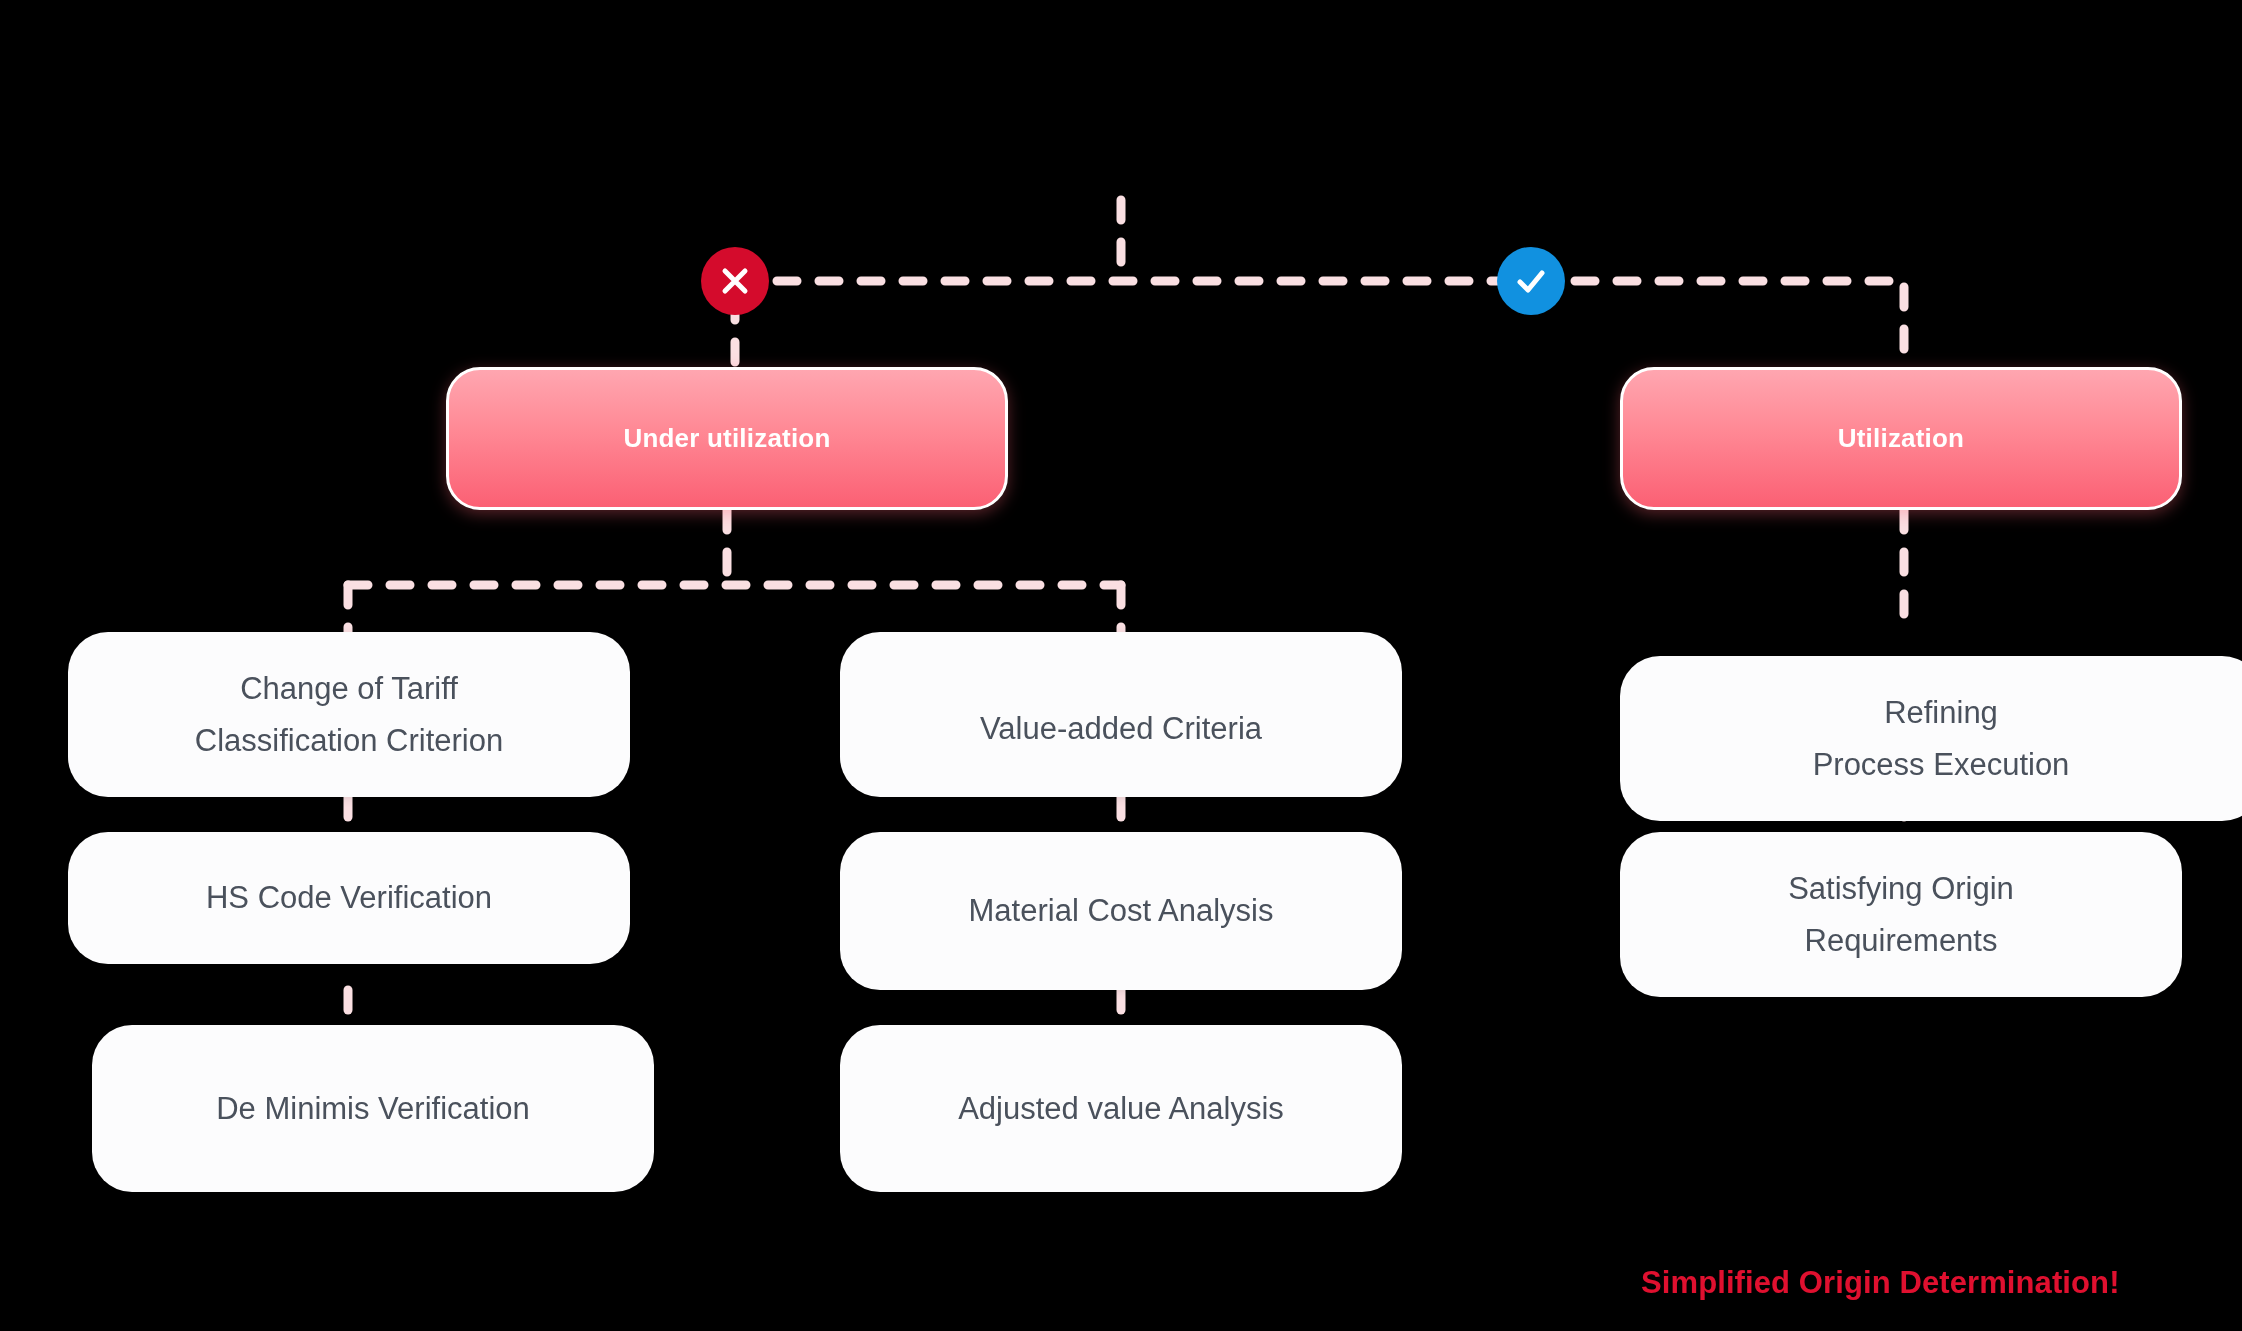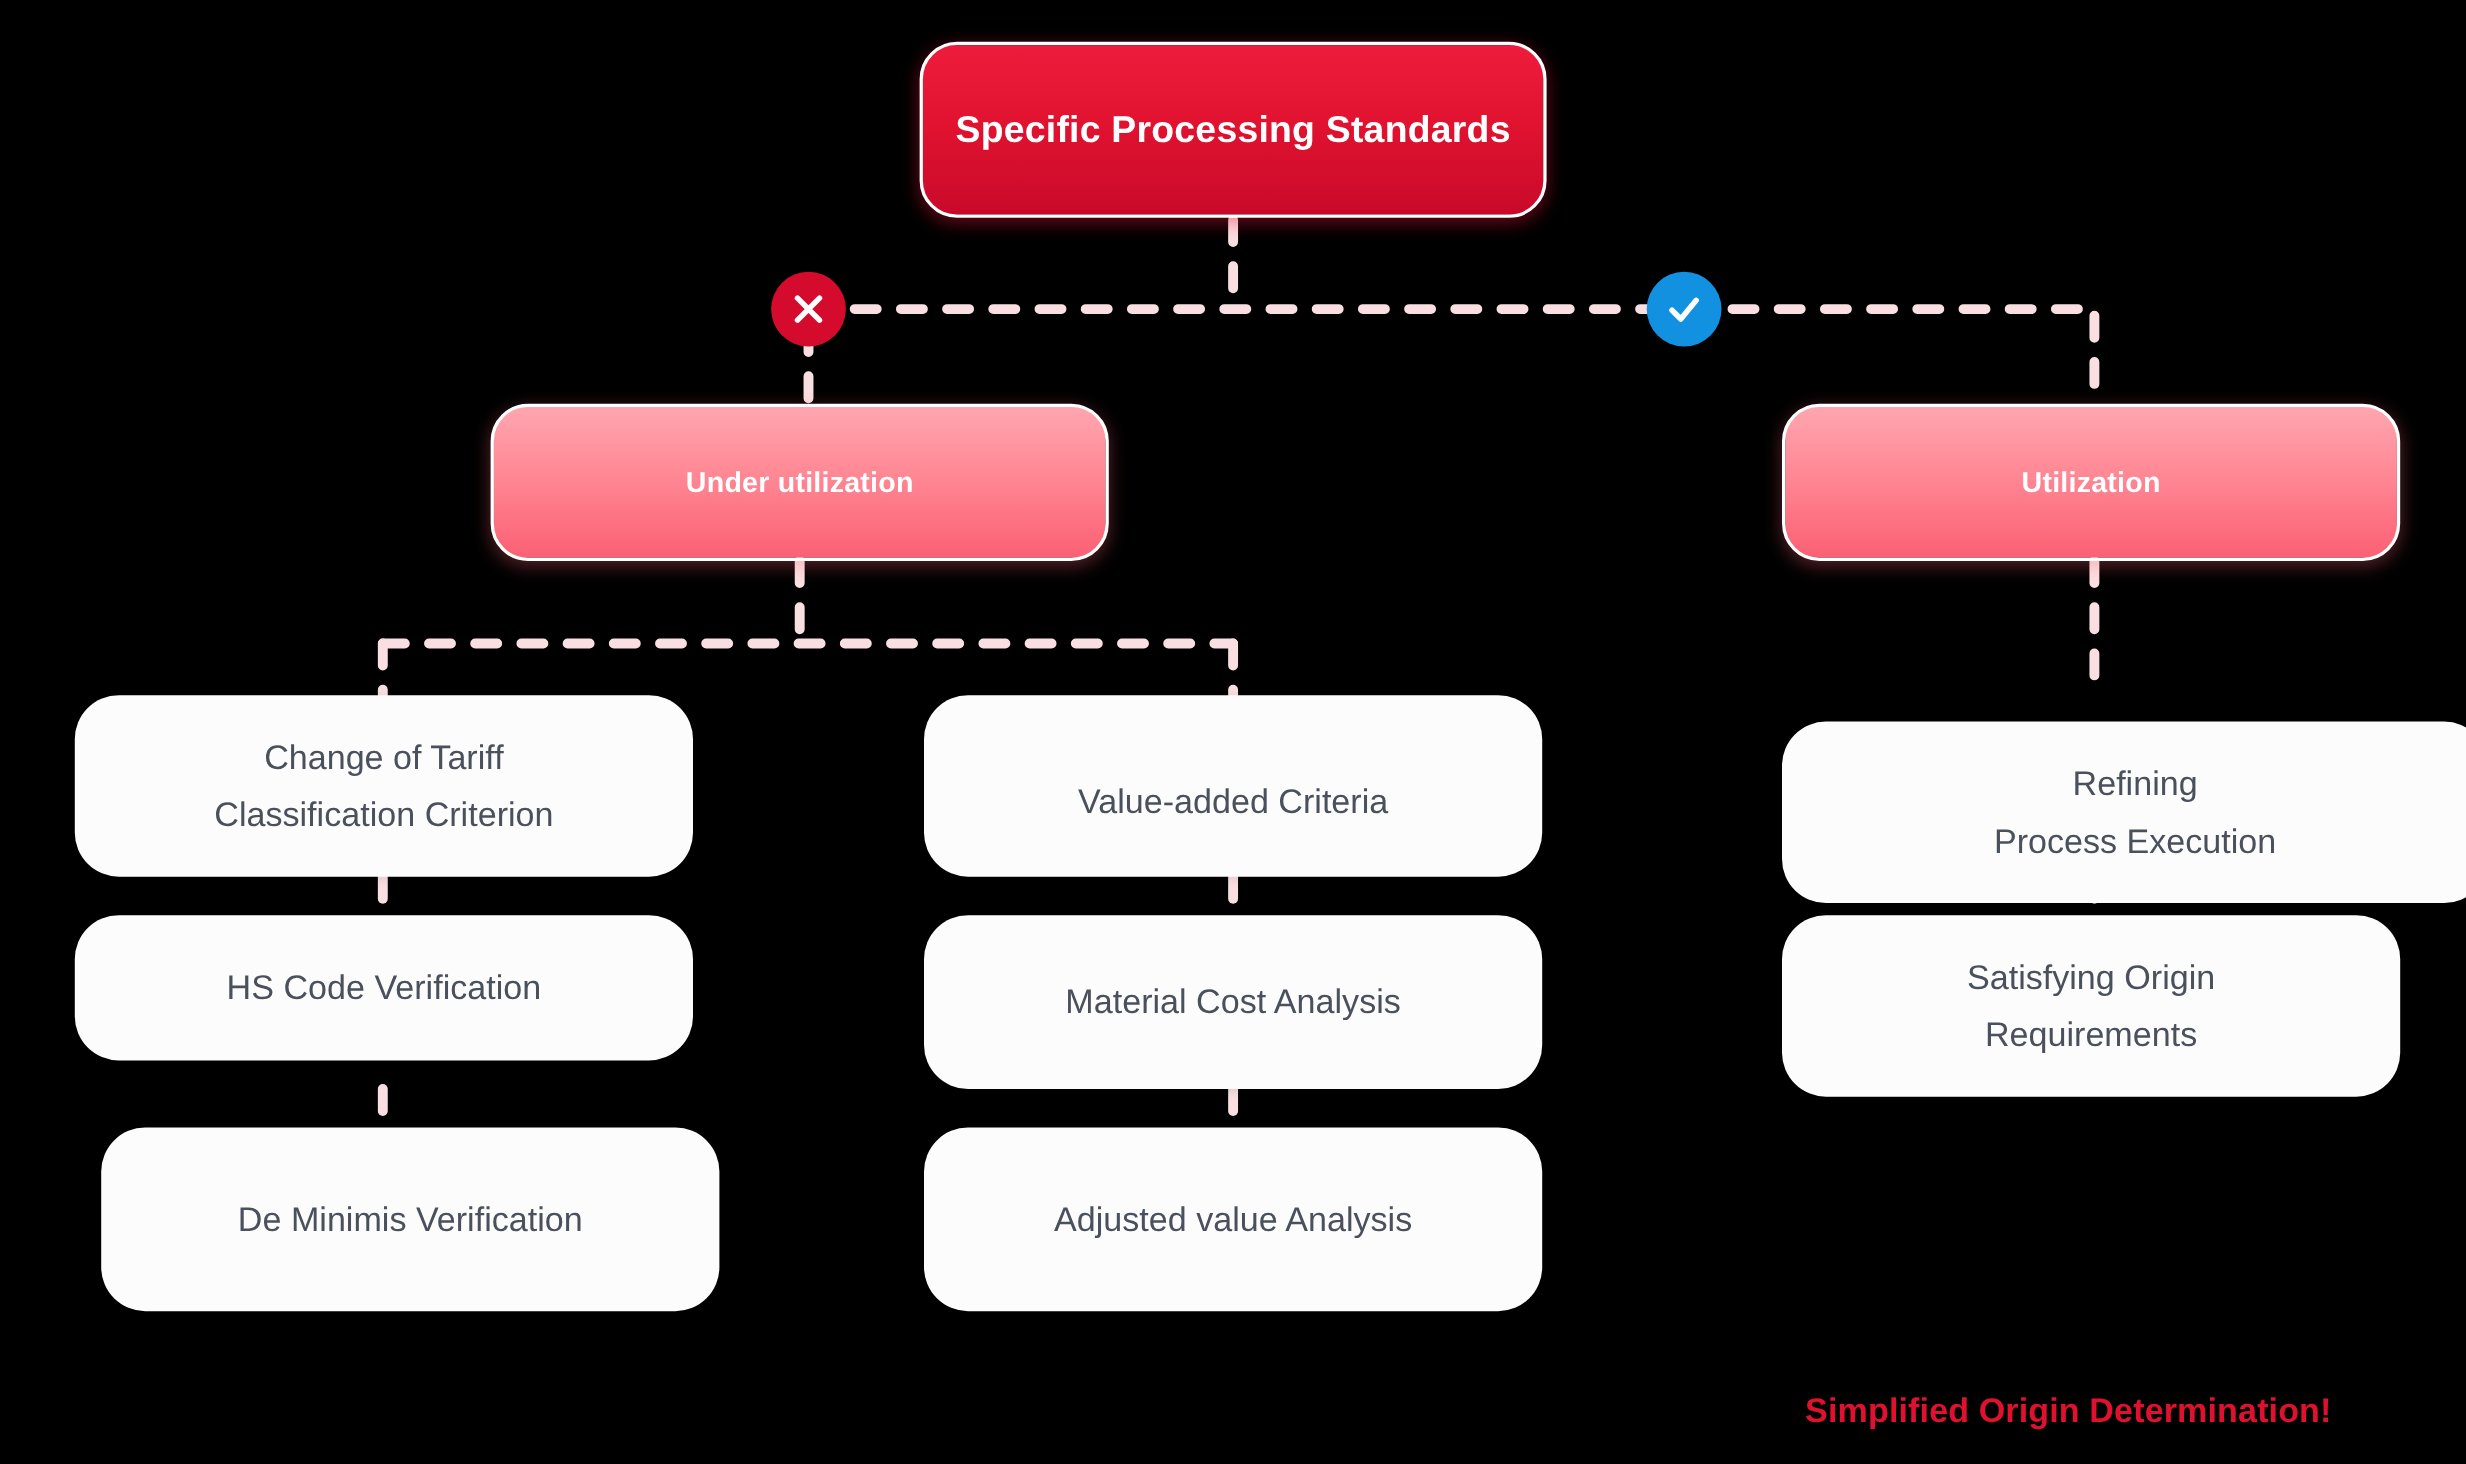--- a/index.html
+++ b/index.html
@@ -127,23 +127,20 @@
       <path d="M348 797 L348 832"></path>
       <path d="M348 990 L348 1025"></path>
 
       <path d="M1121 797 L1121 832"></path>
       <path d="M1121 990 L1121 1025"></path>
 
       <path d="M1904 797 L1904 832"></path>
     </g>
   </svg>
 
-  <div class="node node-root" style="left:836px; top:38px; width:570px; height:160px;">
-    <span class="line">Specific Processing Standards</span>
-  </div>
 
   <div class="badge badge-reject" style="left:701px; top:247px;">
     <svg width="38" height="38" viewBox="0 0 38 38">
       <path d="M9 9 L29 29 M29 9 L9 29" stroke="#FFFFFF" stroke-width="5" stroke-linecap="round"></path>
     </svg>
   </div>
 
   <div class="badge badge-accept" style="left:1497px; top:247px;">
     <svg width="40" height="40" viewBox="0 0 40 40">
       <path d="M9 21 L17 29 L31 12" stroke="#FFFFFF" stroke-width="5" stroke-linecap="round" stroke-linejoin="round" fill="none"></path>

